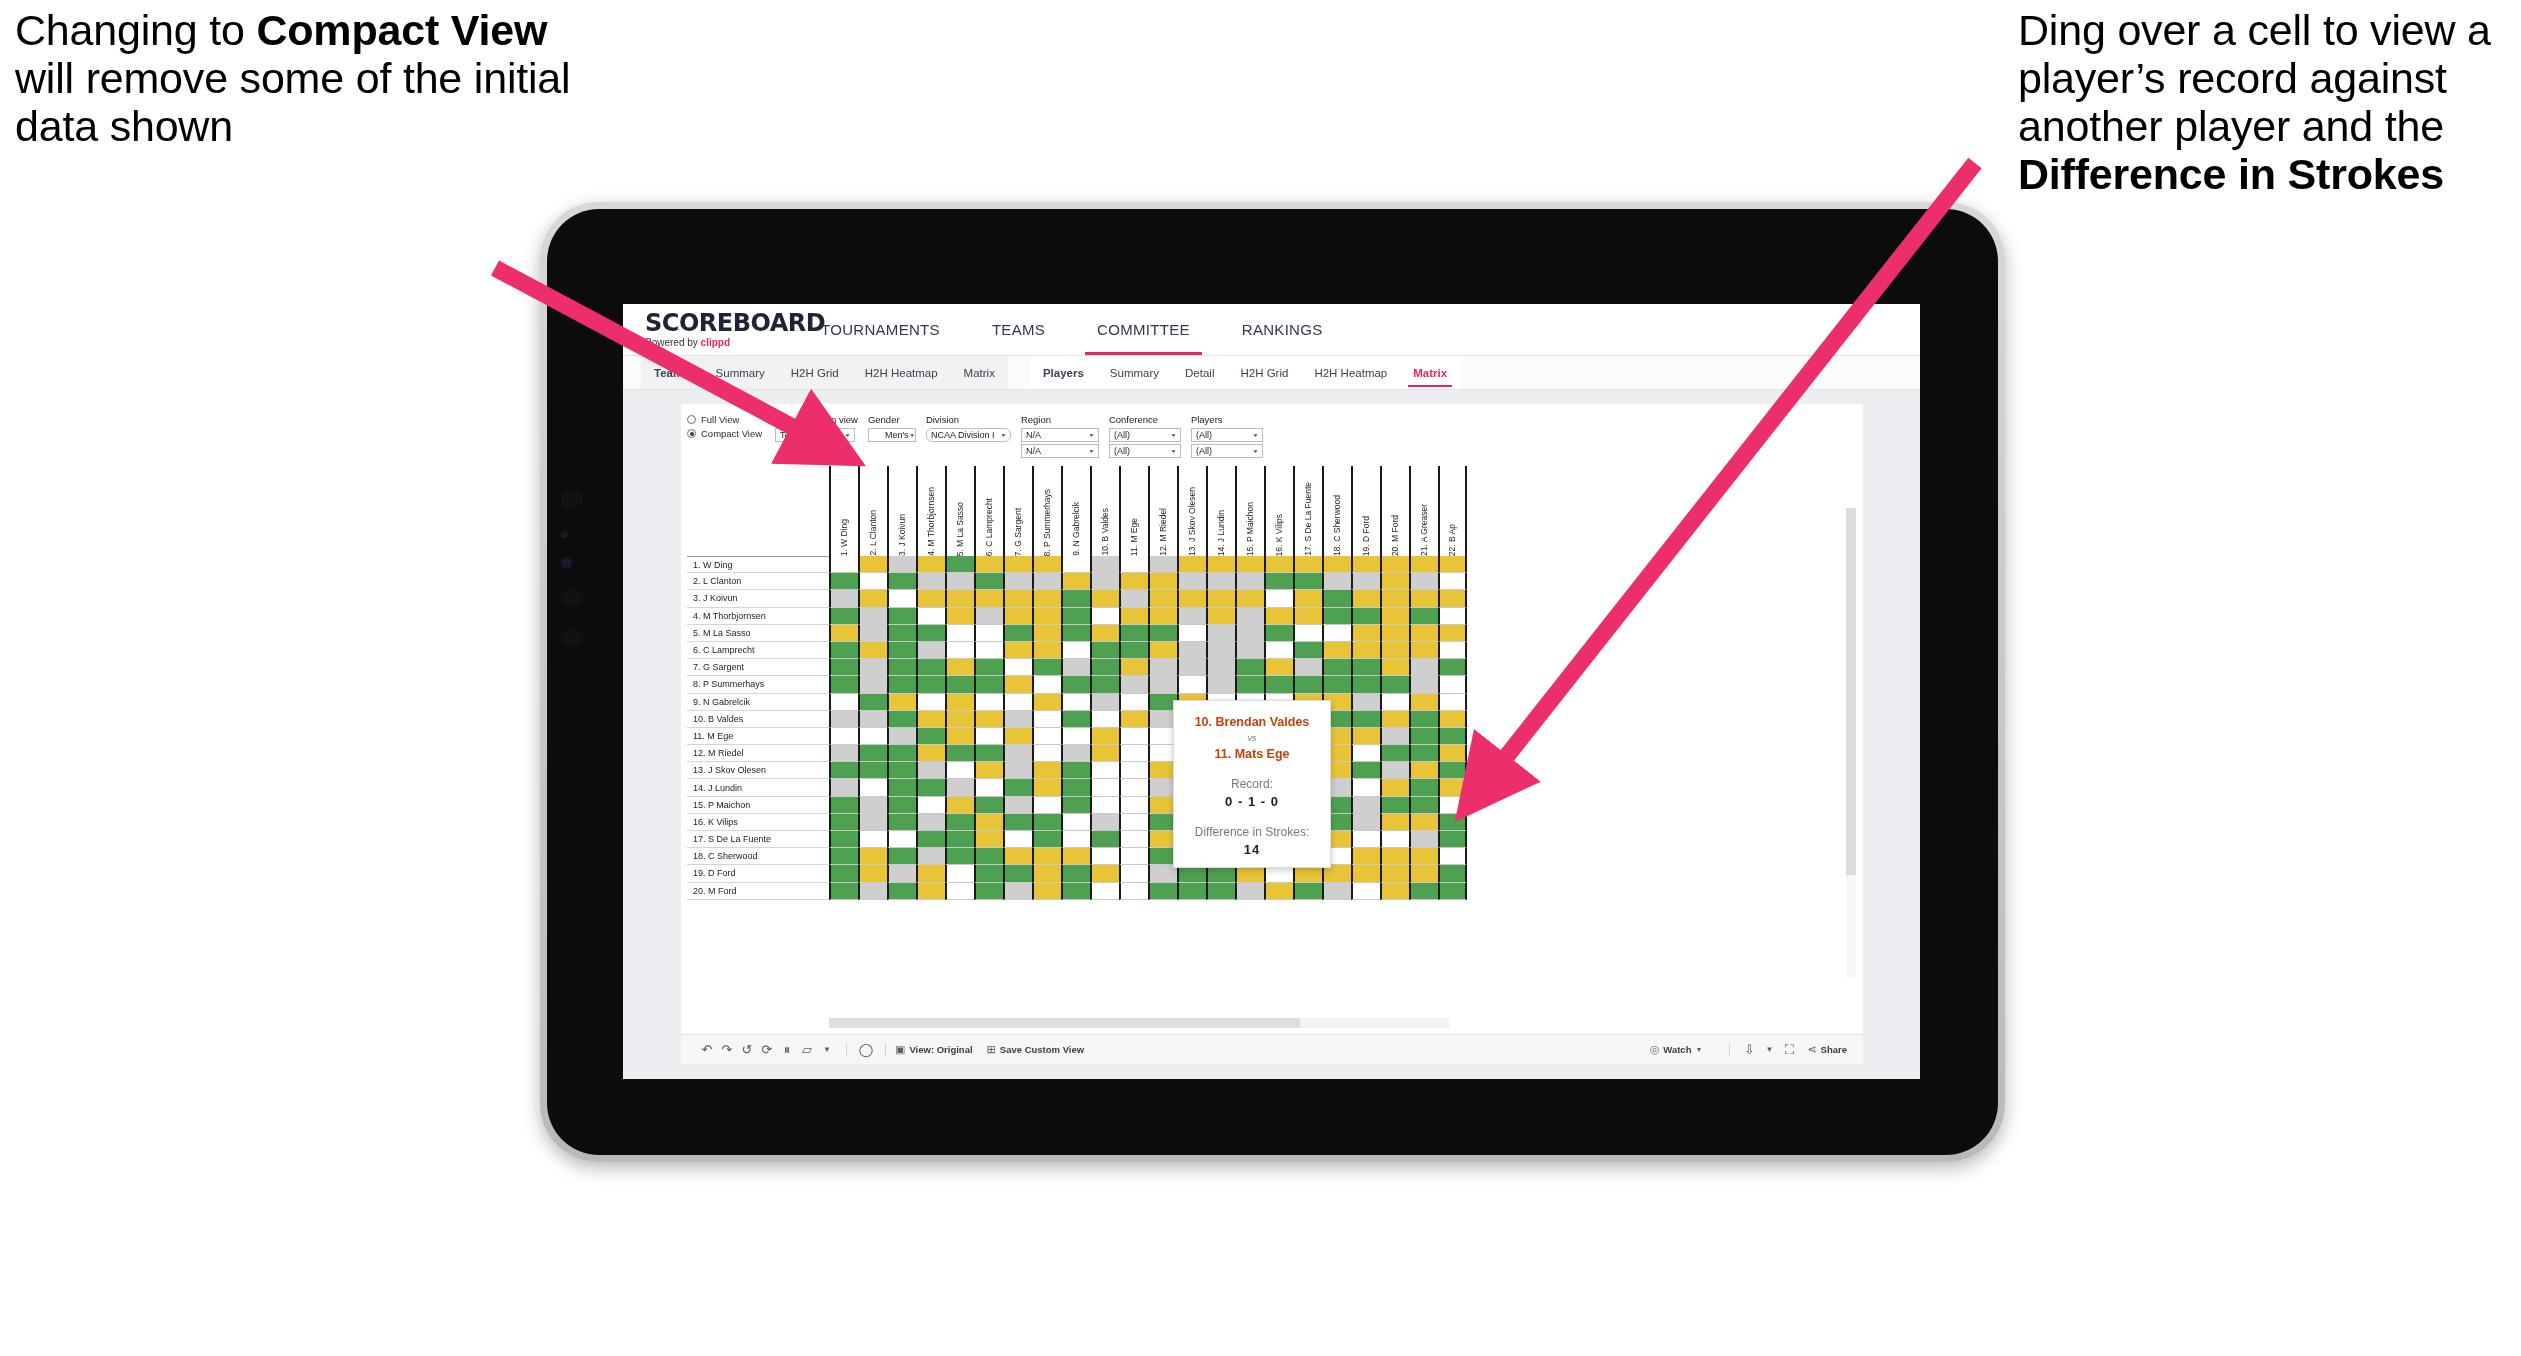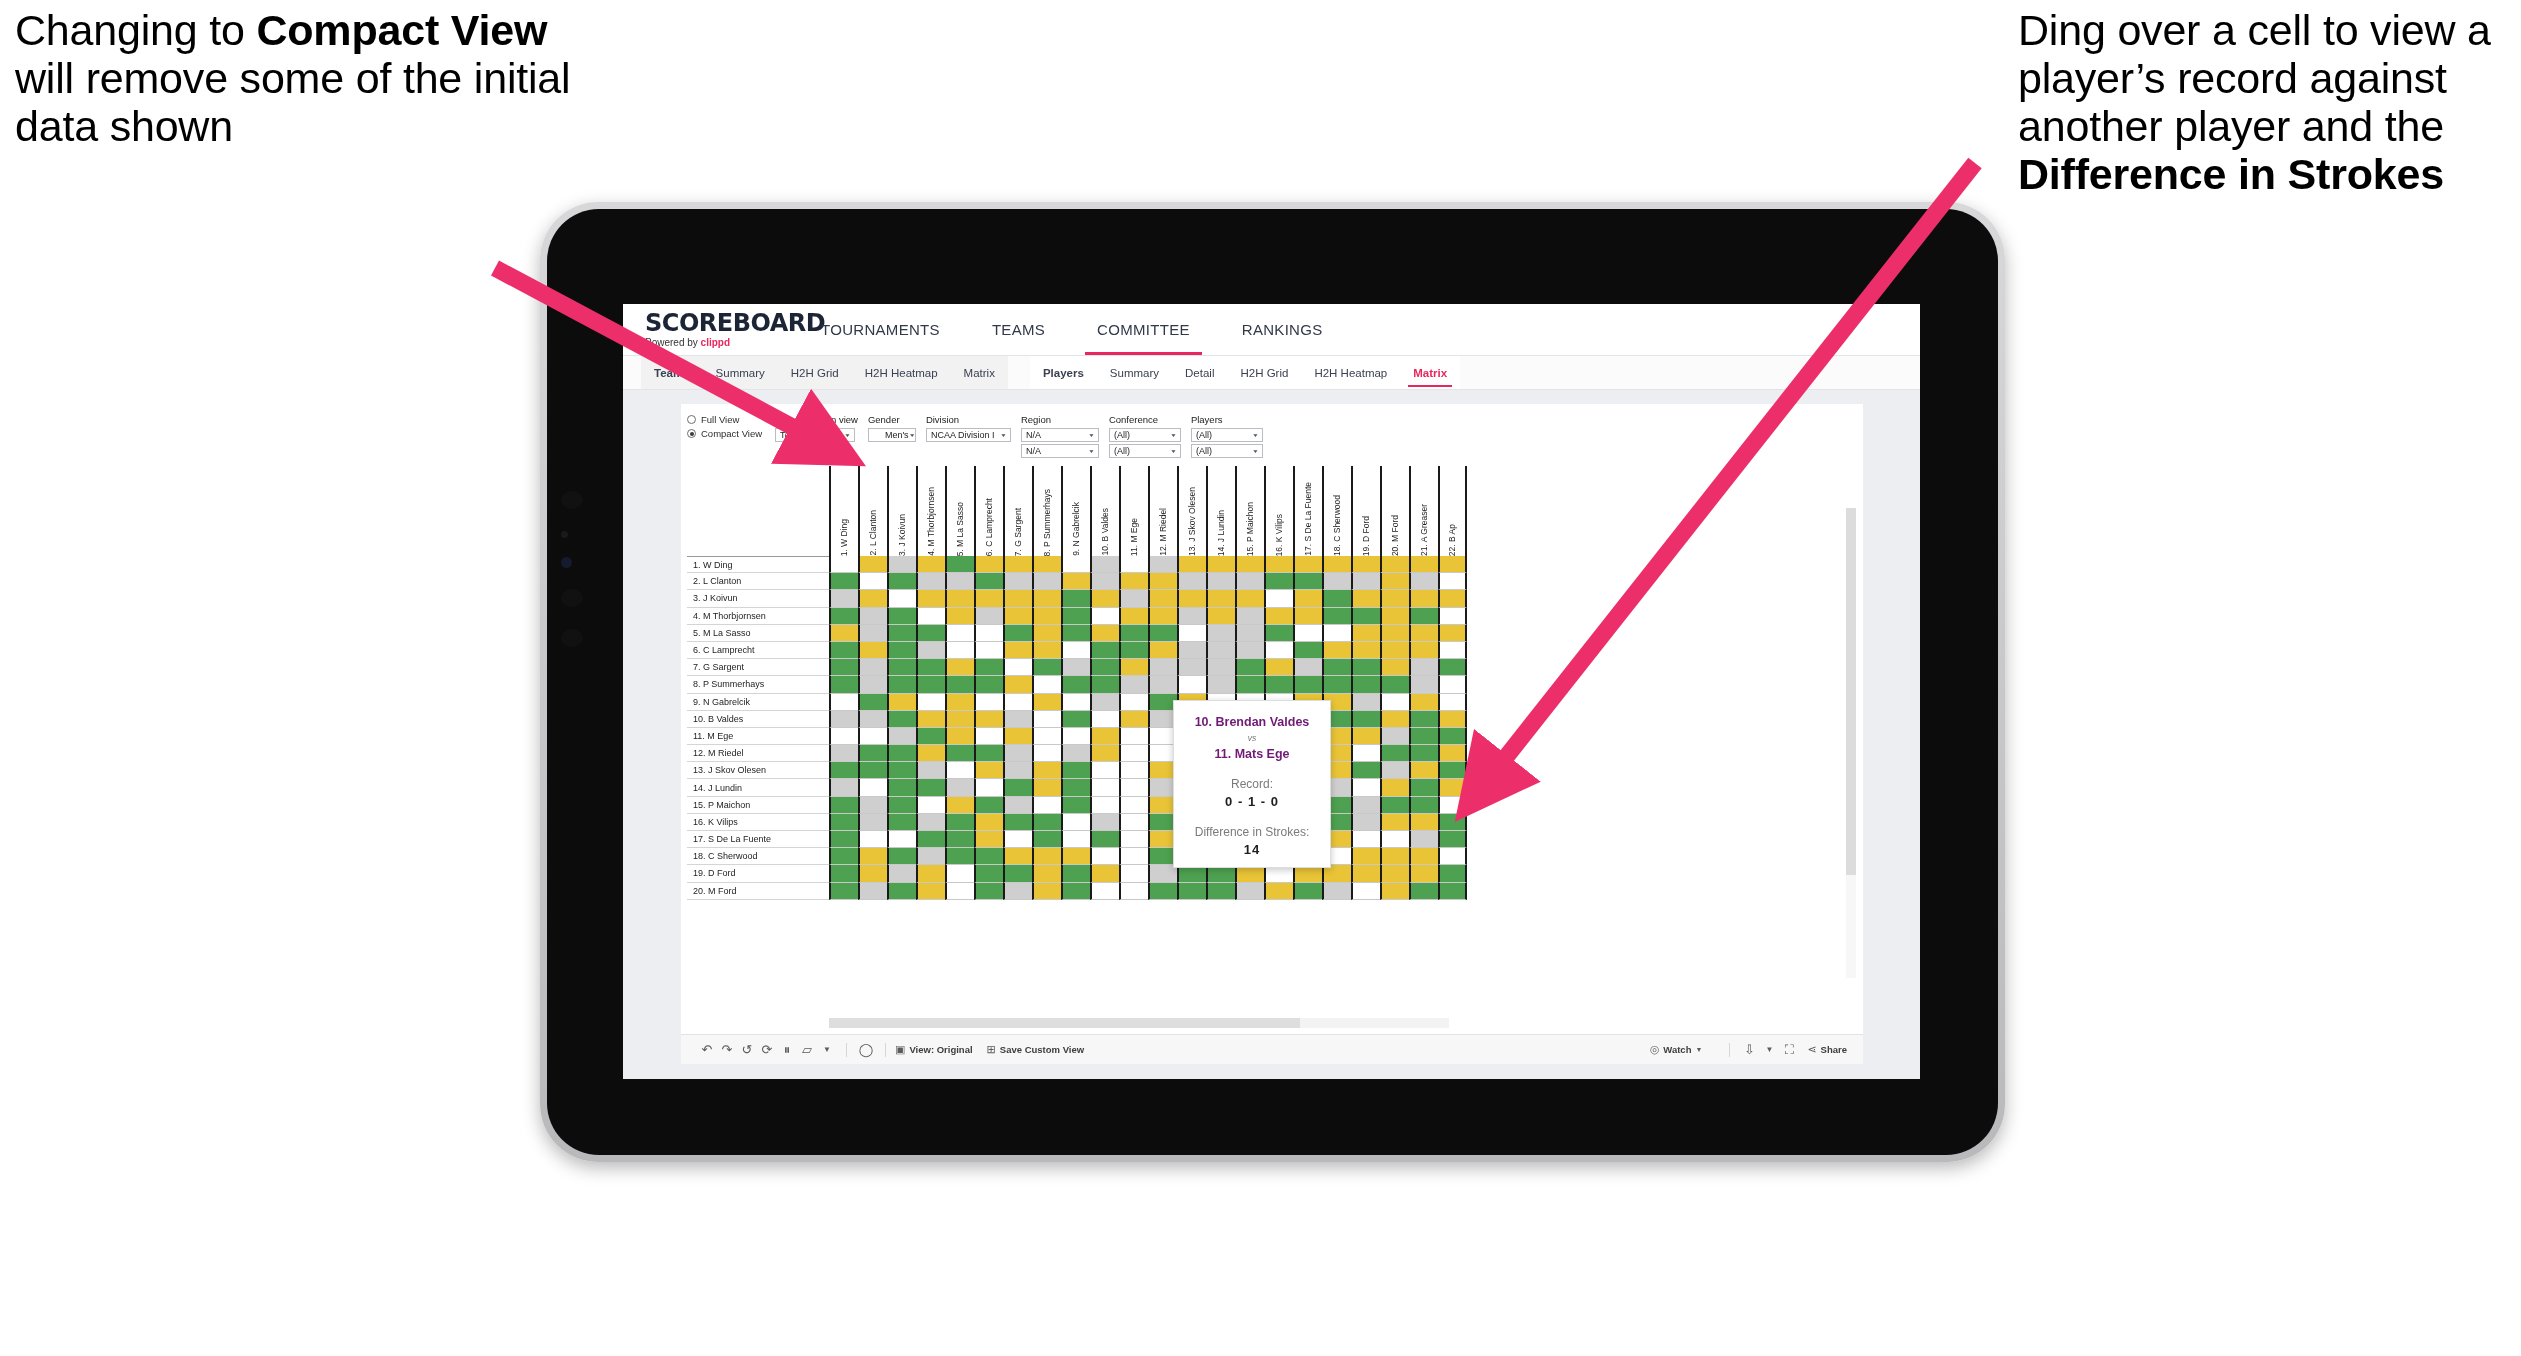--- a/index.html
+++ b/index.html
@@ -132,21 +132,21 @@
   .sel {
     border:1px solid #b9bcc2; background:#fff;
     height:14px; display:flex; align-items:center; justify-content:space-between;
     padding:0 3px 0 4px; font-size:9px; color:#1d1d1d;
     margin-bottom:2px;
   }
   .sel .car { font-size:7px; color:#555; transform: scaleY(.7); }
   .w-radio { width: 78px; }
   .w-max   { width: 80px; }
   .w-gen   { width: 48px; padding-left: 16px; }
-  .w-div   { width: 85px; }
+  .w-div   { width: 85px; border-radius: 6px; }
   .w-reg   { width: 78px; }
   .w-conf  { width: 72px; }
   .w-play  { width: 72px; }
 
   
   #matrix-wrap { position:relative; padding-left:6px; }
   #colheads { display:flex; margin-left: 142px; height: 90px; align-items:flex-end; }
   .colhead {
     width: 29px; height: 90px; flex:none;
     border-left:2px solid #1a1a1a;
@@ -184,21 +184,21 @@
   .cell.w { background:#ffffff; }
 
   
   #tooltip {
     position:absolute; left: 492px; top: 296px;
     width: 158px; height: 168px;
     background:#fff; border:1px solid #ddd;
     box-shadow: 0 2px 7px rgba(0,0,0,0.22);
     text-align:center; padding-top:14px; z-index:30;
   }
-  #tooltip .tp-name { font-size:12.5px; font-weight:700; color:#701a75; }
+  #tooltip .tp-name { font-size:12.5px; font-weight:700; color:#c2410c; }
   #tooltip .tp-vs { font-size:8.5px; color:#777; margin:4px 0;font-style:italic; }
   #tooltip .tp-lab { font-size:12px; color:#7a7a7a; margin-top:16px; }
   #tooltip .tp-val { font-size:13px; font-weight:700; color:#1e1e1e; margin-top:3px; letter-spacing:1px; }
 
   
   #hscroll {
     position:absolute; left:148px; bottom:36px; width:620px; height:10px;
     background:#f3f3f3;
   }
   #hscroll .thumb { width:76%; height:100%; background:#dedede; }

